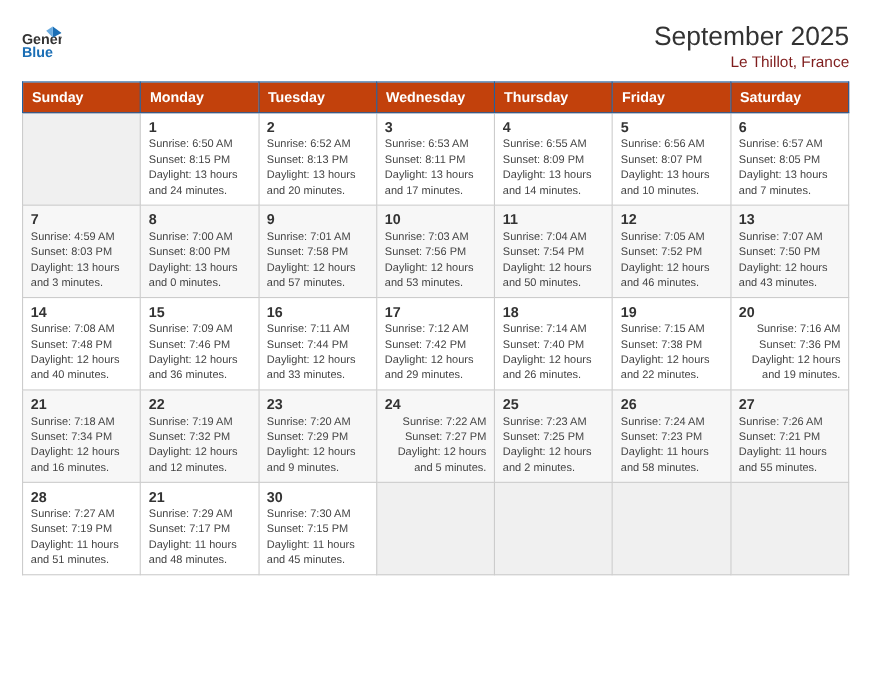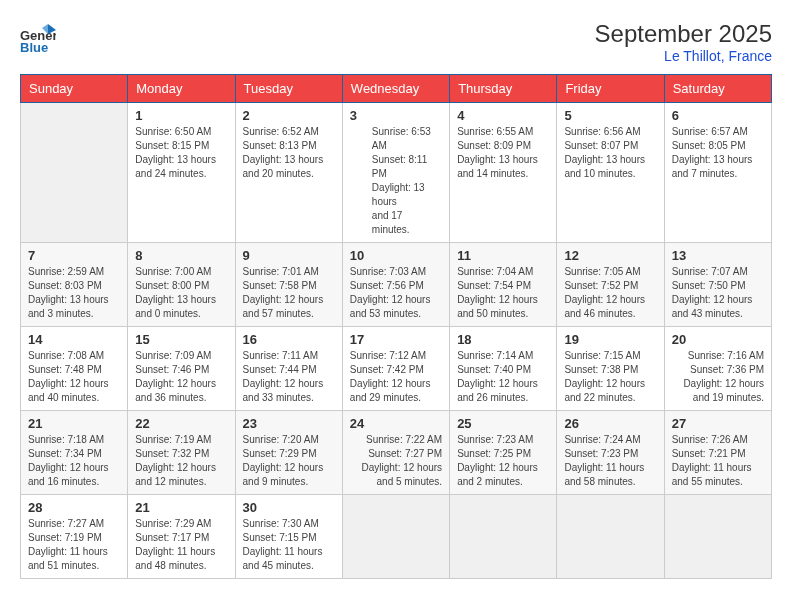--- a/index.html
+++ b/index.html
@@ -24,34 +24,34 @@
     .title-area {
       text-align: right;
     }
     .month-title {
       font-size: 24px;
       font-weight: normal;
       color: #333;
     }
     .location {
       font-size: 14px;
-      color: #1d4ed8;
+      color: #7f1d1d;
     }
     .calendar {
       width: 100%;
       border-collapse: collapse;
       border: 1px solid #ccc;
     }
     .calendar th {
-      background: #ef4444;
+      background: #c2410c;
       color: #fff;
       text-align: left;
       padding: 6px 8px;
       font-size: 13px;
-      font-weight: normal;
+      font-weight: bold;
       border: 1px solid #2060a0;
     }
     .calendar td {
       vertical-align: top;
       padding: 5px 7px;
       border: 1px solid #ccc;
       width: 107px;
       min-height: 80px;
       font-size: 10.5px;
       color: #333;
@@ -121,21 +121,21 @@
         </td>
         <td>
           <span class="day-number">2</span>
           <div class="day-info" style="white-space: pre-line;">Sunrise: 6:52 AM
 Sunset: 8:13 PM
 Daylight: 13 hours
 and 20 minutes.</div>
         </td>
         <td>
           <span class="day-number">3</span>
-          <div class="day-info" style="white-space: pre-line; margin-left: 22px;">Sunrise: 6:53 AM
+          <div class="day-info" style="white-space: pre-line;">Sunrise: 6:53 AM
 Sunset: 8:11 PM
 Daylight: 13 hours
 and 17 minutes.</div>
         </td>
         <td>
           <span class="day-number">4</span>
           <div class="day-info" style="white-space: pre-line;">Sunrise: 6:55 AM
 Sunset: 8:09 PM
 Daylight: 13 hours
 and 14 minutes.</div>
@@ -151,21 +151,21 @@
           <span class="day-number">6</span>
           <div class="day-info" style="white-space: pre-line;">Sunrise: 6:57 AM
 Sunset: 8:05 PM
 Daylight: 13 hours
 and 7 minutes.</div>
         </td>
       </tr>
       <tr>
         <td>
           <span class="day-number">7</span>
-          <div class="day-info" style="white-space: pre-line;">Sunrise: 2:59 AM
+          <div class="day-info" style="white-space: pre-line;">Sunrise: 4:59 AM
 Sunset: 8:03 PM
 Daylight: 13 hours
 and 3 minutes.</div>
         </td>
         <td>
           <span class="day-number">8</span>
           <div class="day-info" style="white-space: pre-line;">Sunrise: 7:00 AM
 Sunset: 8:00 PM
 Daylight: 13 hours
 and 0 minutes.</div>

